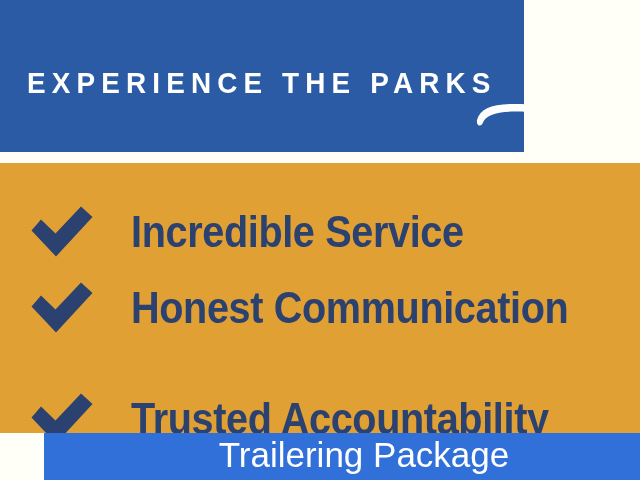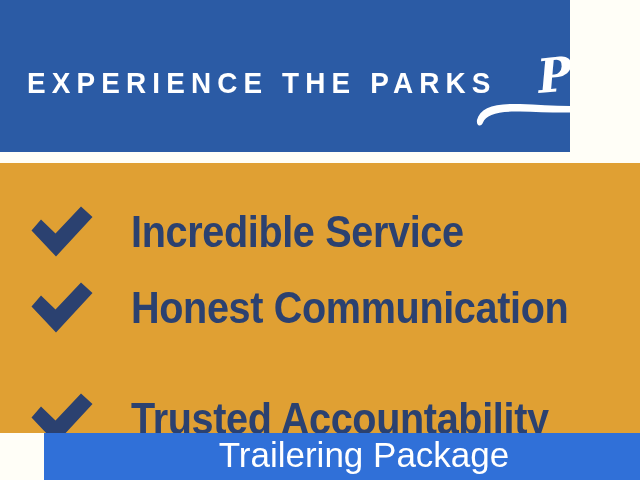--- a/index.html
+++ b/index.html
@@ -17,21 +17,21 @@
     height: 480px;
     overflow: hidden;
     background: #fffef7;
   }
 
   
   .header-band {
     position: absolute;
     left: 0;
     top: 0;
-    width: 570px;
+    width: 524px;
     height: 152px;
     background: #2b5ba5;
     overflow: hidden;
   }
 
   .header-lockup {
     position: absolute;
     left: 27px;
     top: 52px;
     display: flex;

